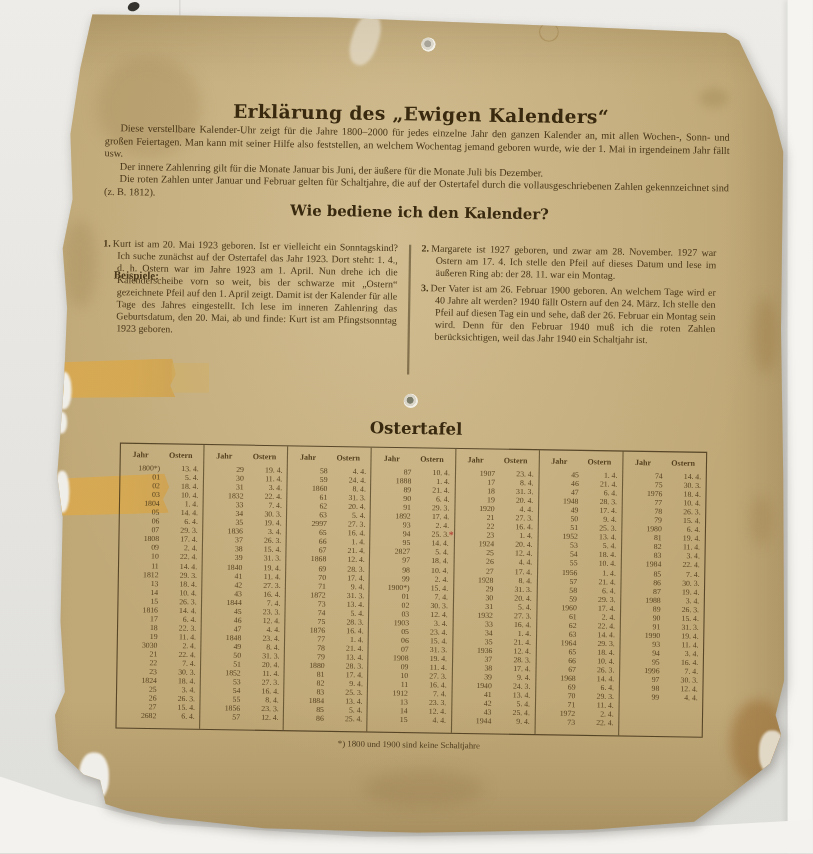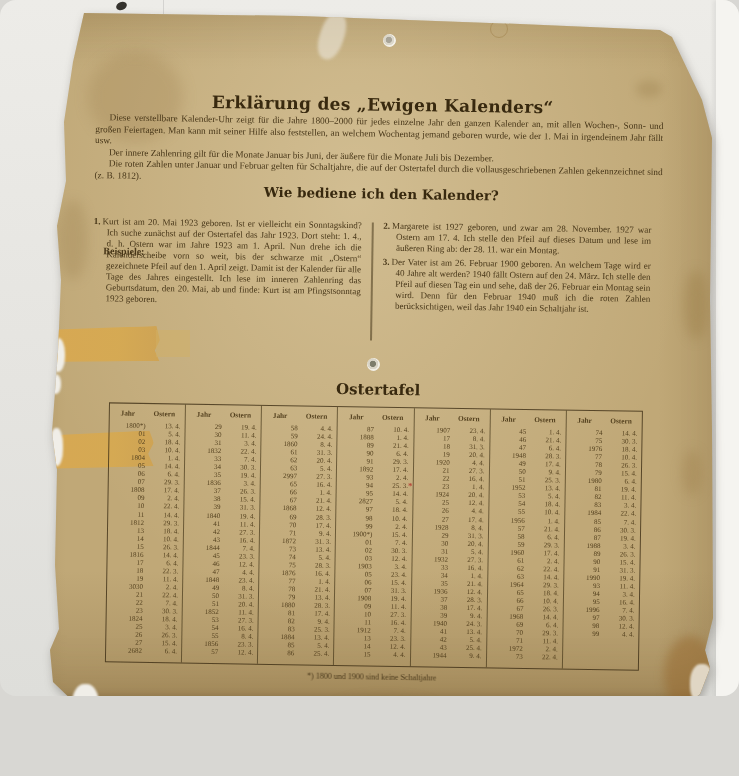--- a/index.html
+++ b/index.html
@@ -1,18 +1,18 @@
 <!DOCTYPE html>
 <html><head>
 <meta charset="utf-8">
 <style>
   html,body{margin:0;padding:0;background:#d8d7d3;}
-  #canvas{position:relative;width:739px;height:696px;overflow:hidden;
+  #canvas{position:relative;width:739px;height:776px;overflow:hidden;
     background:linear-gradient(180deg,#edecE8,#e5e4e0 55%,#dededa);
-    font-family:"Liberation Serif", serif;border-radius:16px;}
+    font-family:"Liberation Serif", serif;}
   .backdrop-strip-right{position:absolute;left:716px;top:0;width:23px;height:776px;
     background:#f5f4f0;box-shadow:-3px 0 4px rgba(0,0,0,.06);}
   .backdrop-bottom{position:absolute;inset:0;background:#f3f2ee;
     clip-path:polygon(0px 706px,60px 726px,148px 749px,333px 761px,517px 758px,739px 745px,739px 776px,0px 776px);}
   .seam{position:absolute;left:163px;top:0;width:1px;height:14px;background:rgba(100,100,100,.18);}
   .darkspot{position:absolute;left:116px;top:2px;width:11px;height:8px;background:#35332e;
     border-radius:50%;transform:rotate(-20deg);}
   .paper-wrap{position:absolute;inset:0;filter:drop-shadow(2px 4px 5px rgba(60,55,45,.35));}
   .paper{position:absolute;inset:0;background-color:#c0a877;
     background-image:

